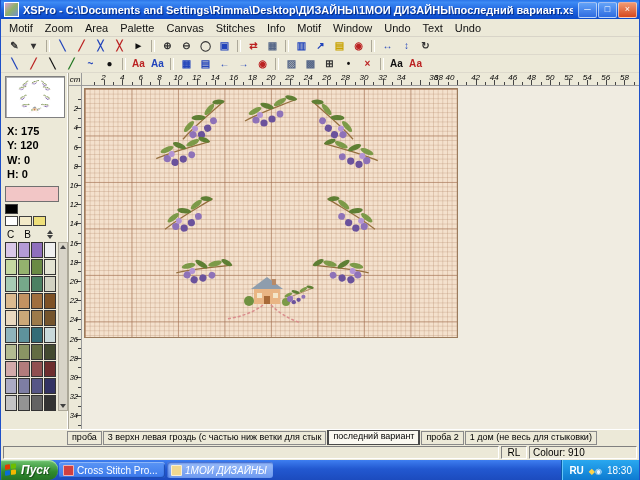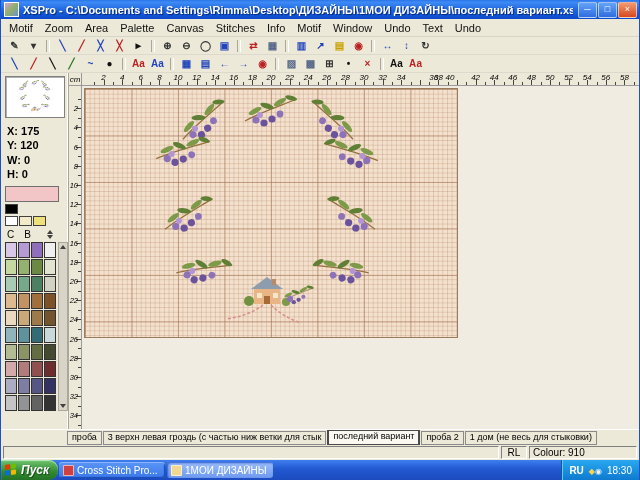--- a/index.html
+++ b/index.html
@@ -75,21 +75,21 @@
   .taskbar{height:20px;flex:none;display:flex;align-items:stretch;background:linear-gradient(#3E7EF0,#2258D0 45%,#1C4BBE);}
   .start{flex:none;background:linear-gradient(#6FC46F,#2F8A2F 60%,#257325);border-radius:0 9px 9px 0;color:#fff;font-weight:bold;font-style:italic;font-size:12px;display:flex;align-items:center;gap:4px;padding:0 9px 0 4px;box-shadow:inset 0 1px 1px #B6E8B6;text-shadow:1px 1px 1px #1A4A1A;}
   .flag{width:12px;height:12px;display:grid;grid-template-columns:5px 5px;grid-template-rows:5px 5px;gap:1px;transform:skewY(-8deg);}
   .flag i{display:block;border-radius:1px;}
   .flag i:nth-child(1){background:#E23C00;}
   .flag i:nth-child(2){background:#6CBF00;}
   .flag i:nth-child(3){background:#0A6CD6;}
   .flag i:nth-child(4){background:#F2B700;}
   .taskbtns{display:flex;align-items:stretch;}
   .taskbtn{width:106px;margin:2px 1px;background:linear-gradient(#5A95F5,#3B78EA);border-radius:3px;color:#fff;font-size:10px;display:flex;align-items:center;gap:3px;padding:0 4px;box-shadow:inset 0 1px 0 #8AB4F8, inset -1px -1px 1px #1B4AB0;white-space:nowrap;overflow:hidden;box-sizing:border-box;}
-  .taskbtn.active{background:linear-gradient(#9BBDF9,#6D99F0);box-shadow:inset 1px 1px 2px #2E5CC8;color:#fff;}
+  .taskbtn.active{background:linear-gradient(#9BBDF9,#6D99F0);box-shadow:inset 1px 1px 2px #2E5CC8;color:#fff;font-style:italic;}
   .taskicon{width:9px;height:9px;flex:none;border:1px solid rgba(255,255,255,.6);border-radius:1px;}
   .tlabel{overflow:hidden;text-overflow:ellipsis;}
   .taskspace{flex:1;}
   .tray{flex:none;background:linear-gradient(#29A8F0,#0E7AD0);border-left:1px solid #0A5CA8;box-shadow:inset 1px 0 0 #66C6F8;display:flex;align-items:center;gap:5px;padding:0 7px;color:#fff;font-size:10px;}
   .ticon{font-size:8px;line-height:1;}
   .lang{font-weight:bold;}
 </style>
 </head>
 <body>
 

